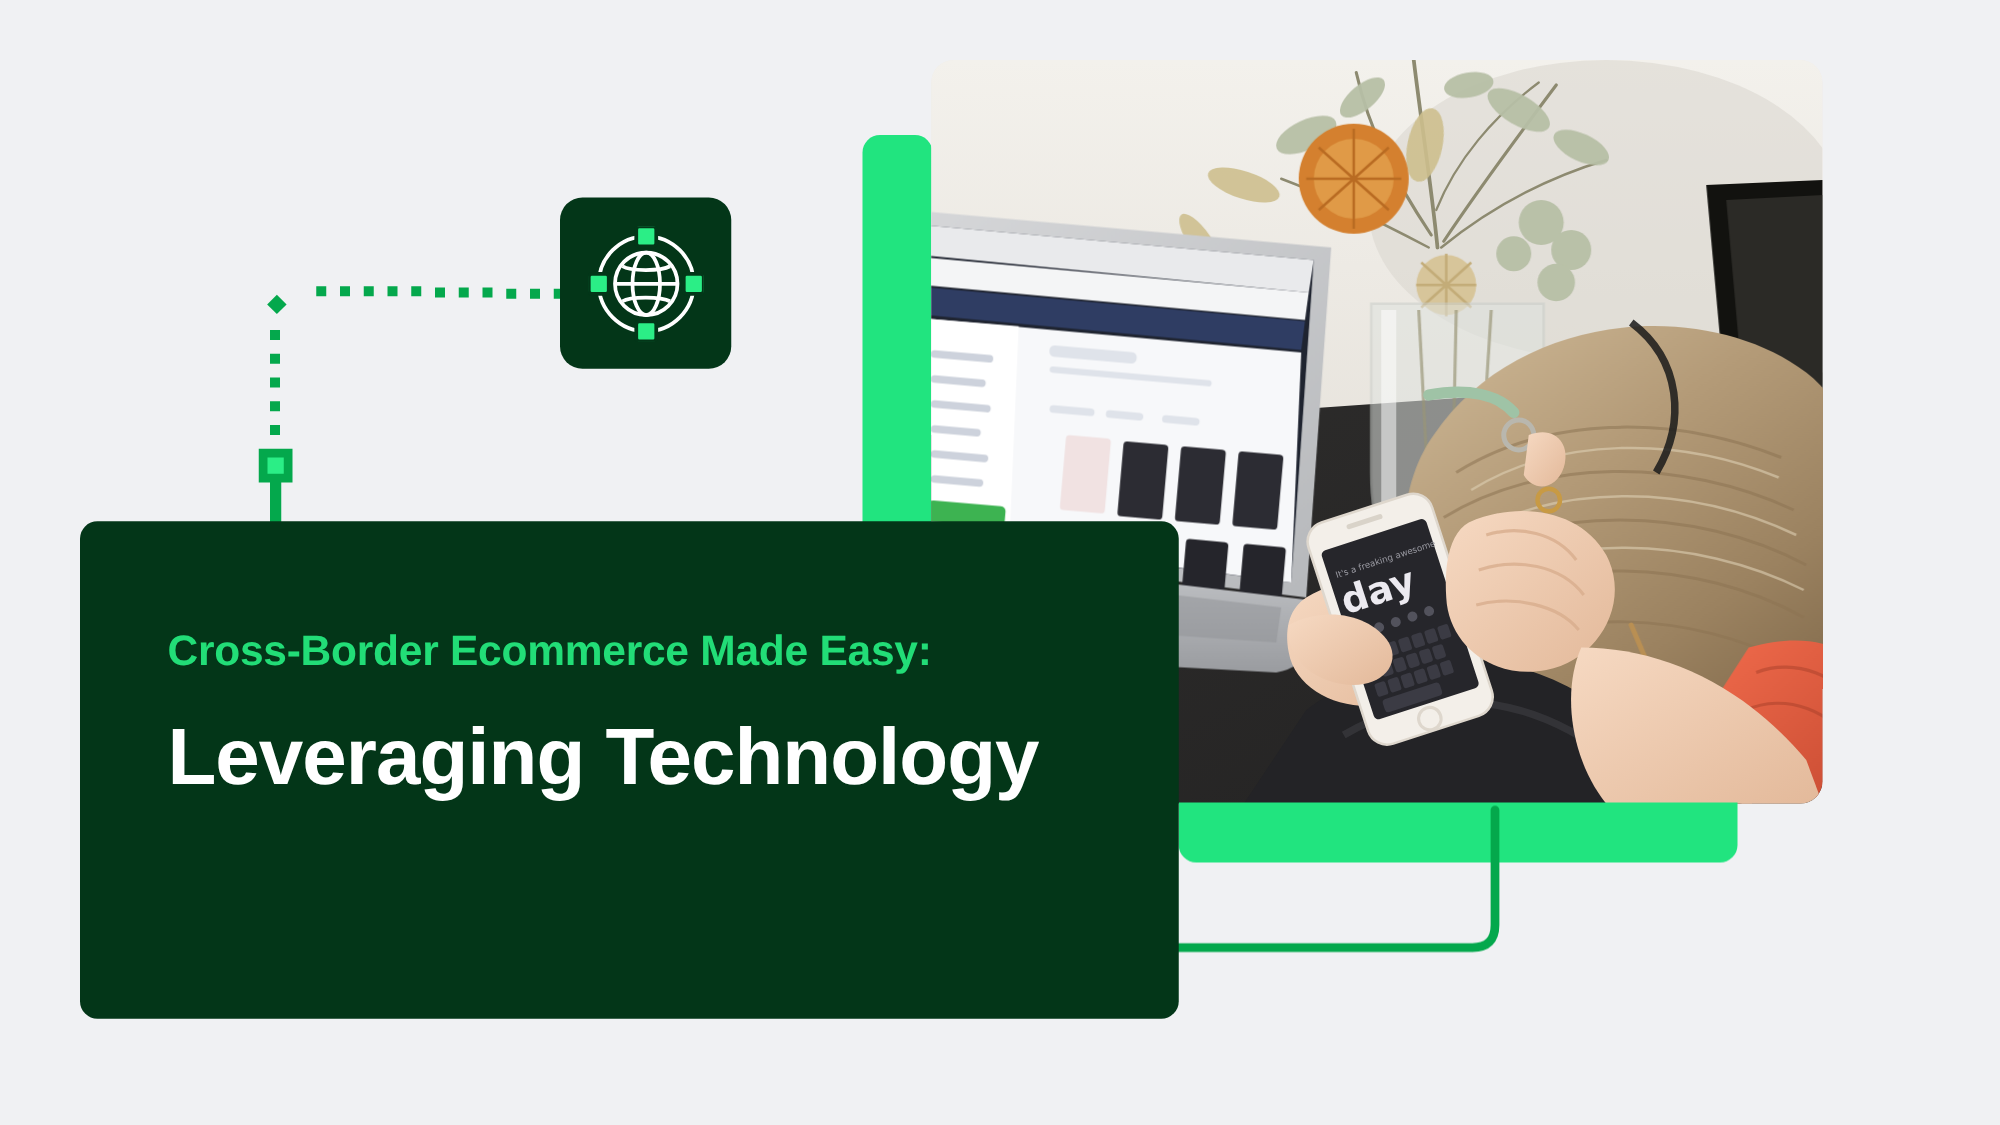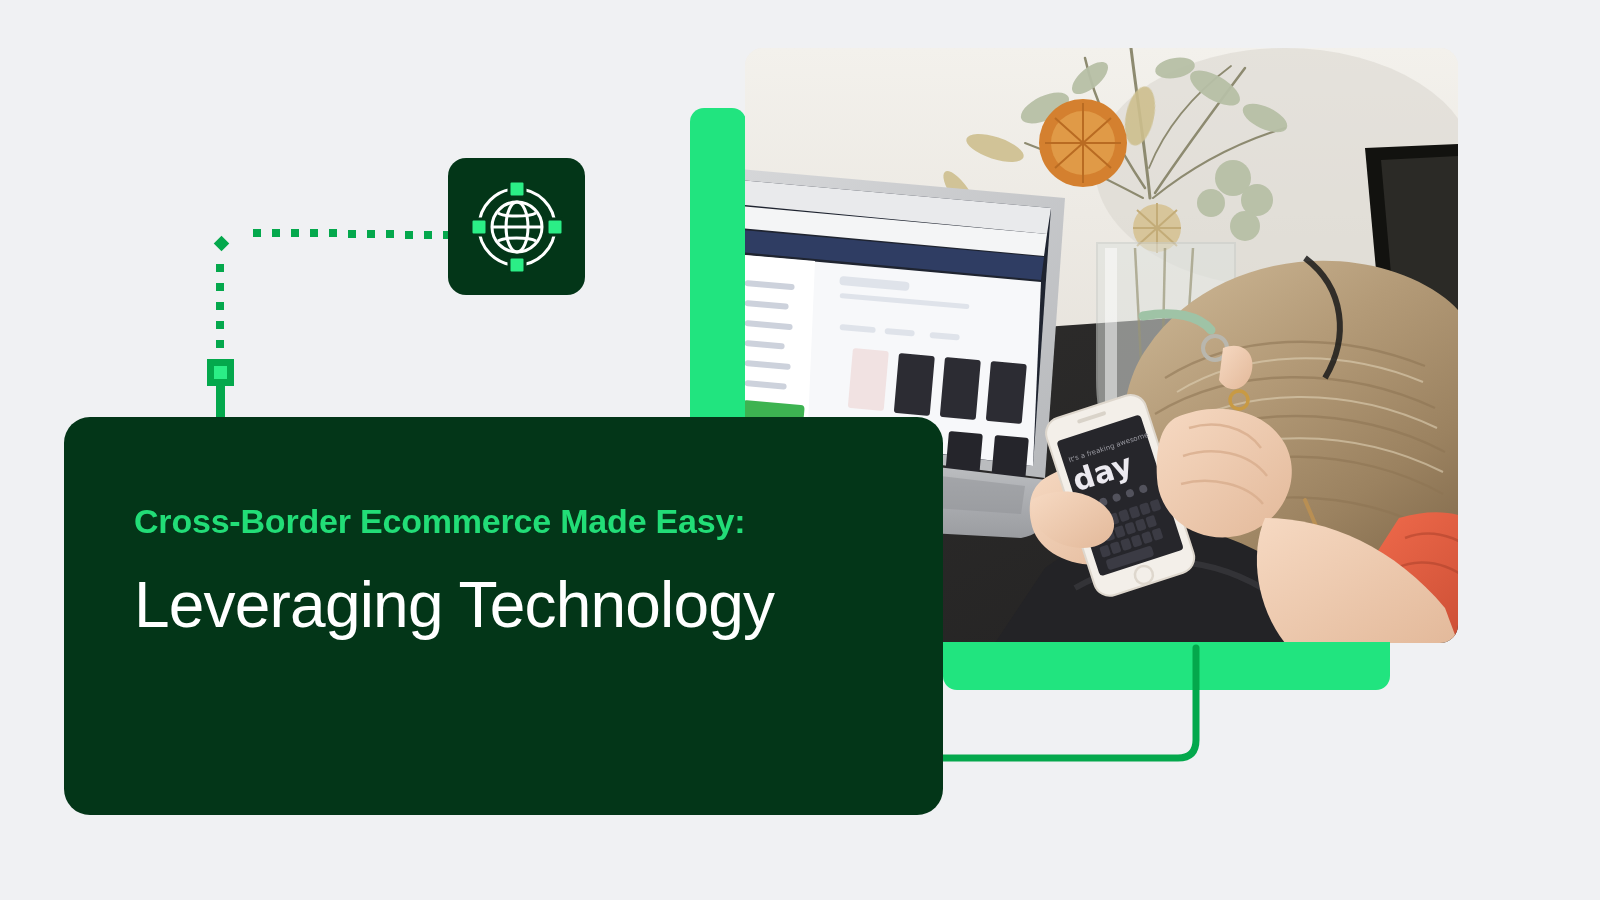--- a/index.html
+++ b/index.html
@@ -93,35 +93,35 @@
     background: #efece7;
   }
   .photo svg { display:block; width:100%; height:100%; }
 
   
   .title-card {
     position: absolute;
     left: 64px; top: 417px;
     width: 879px; height: 398px;
     background: #033618;
-    border-radius: 26px;
+    border-radius: 14px;
     padding: 60px 70px 0 70px;
   }
   .eyebrow {
     color: #22DD77;
     font-size: 34px;
     font-weight: bold;
     letter-spacing: -0.2px;
     line-height: 1.1;
     margin-top: 26px;
   }
   .headline {
     color: #ffffff;
     font-size: 64px;
-    font-weight: normal;
+    font-weight: bold;
     line-height: 1.22;
     letter-spacing: -0.8px;
     margin-top: 26px;
   }
 </style>
 </head>
 <body>
 
 <div id="stage">
 

